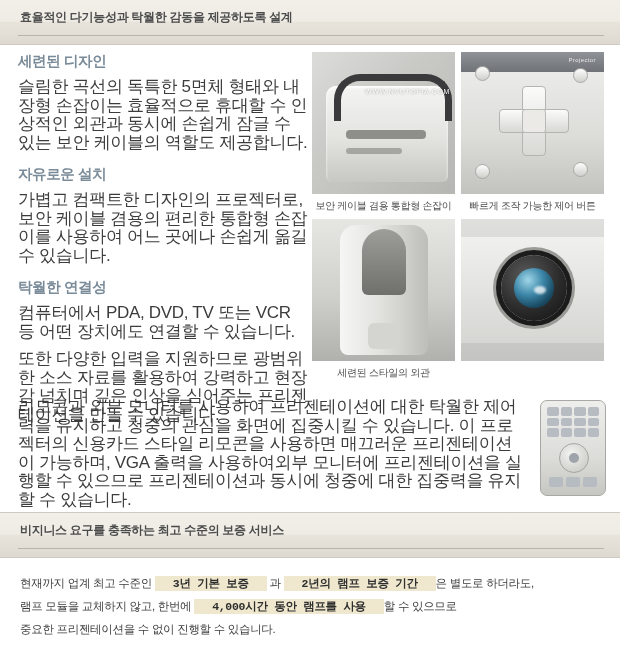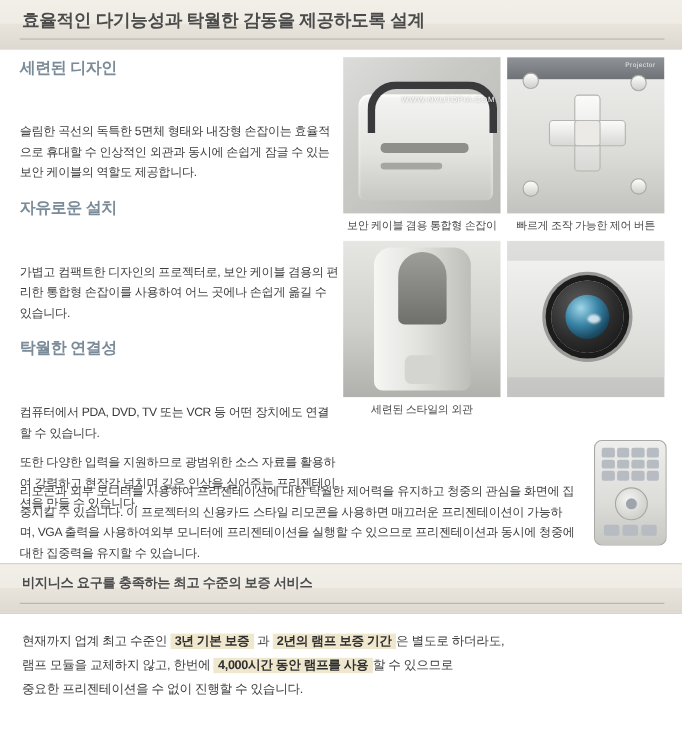--- a/index.html
+++ b/index.html
@@ -31,21 +31,21 @@
     left: 18px;
     top: 35px;
     width: 586px;
     height: 1px;
     background: #b9b3a8;
   }
   .banner-title {
     position: absolute;
     left: 20px;
     top: 9px;
-    font-size: 16px;
+    font-size: 12px;
     font-weight: bold;
     color: #4b4b4b;
     letter-spacing: -0.3px;
   }
 
   
   .left-col {
     position: absolute;
     left: 18px;
     top: 52px;
@@ -55,25 +55,24 @@
     margin-bottom: 13px;
   }
   .sec-head {
     font-size: 14.5px;
     font-weight: bold;
     color: #7a8b99;
     letter-spacing: -0.4px;
     margin-bottom: 7px;
   }
   .sec-body {
-    font-size: 11px;
+    font-size: 17px;
     line-height: 18.5px;
     color: #3c3c3c;
     letter-spacing: -0.3px;
-    margin-top: 40px;
   }
   .sec-body p {
     margin: 0 0 0 0;
   }
   .sec-body p + p {
     margin-top: 9px;
   }
 
   
   .wide-sec {
@@ -374,21 +373,22 @@
     width: 580px;
     font-size: 11.5px;
     line-height: 22px;
     color: #3c3c3c;
     letter-spacing: -0.3px;
   }
   .hl {
     background: #efe8cf;
     font-weight: bold;
     color: #2e2e2e;
-    padding: 1px 4px;
+    padding: 1px 18px;
+    font-family: Liberation Mono, monospace;
   }
 </style>
 </head>
 <body>
 
 <div class="banner">
   <div class="banner-title">효율적인 다기능성과 탁월한 감동을 제공하도록 설계</div>
   <div class="banner-rule"></div>
 </div>
 

